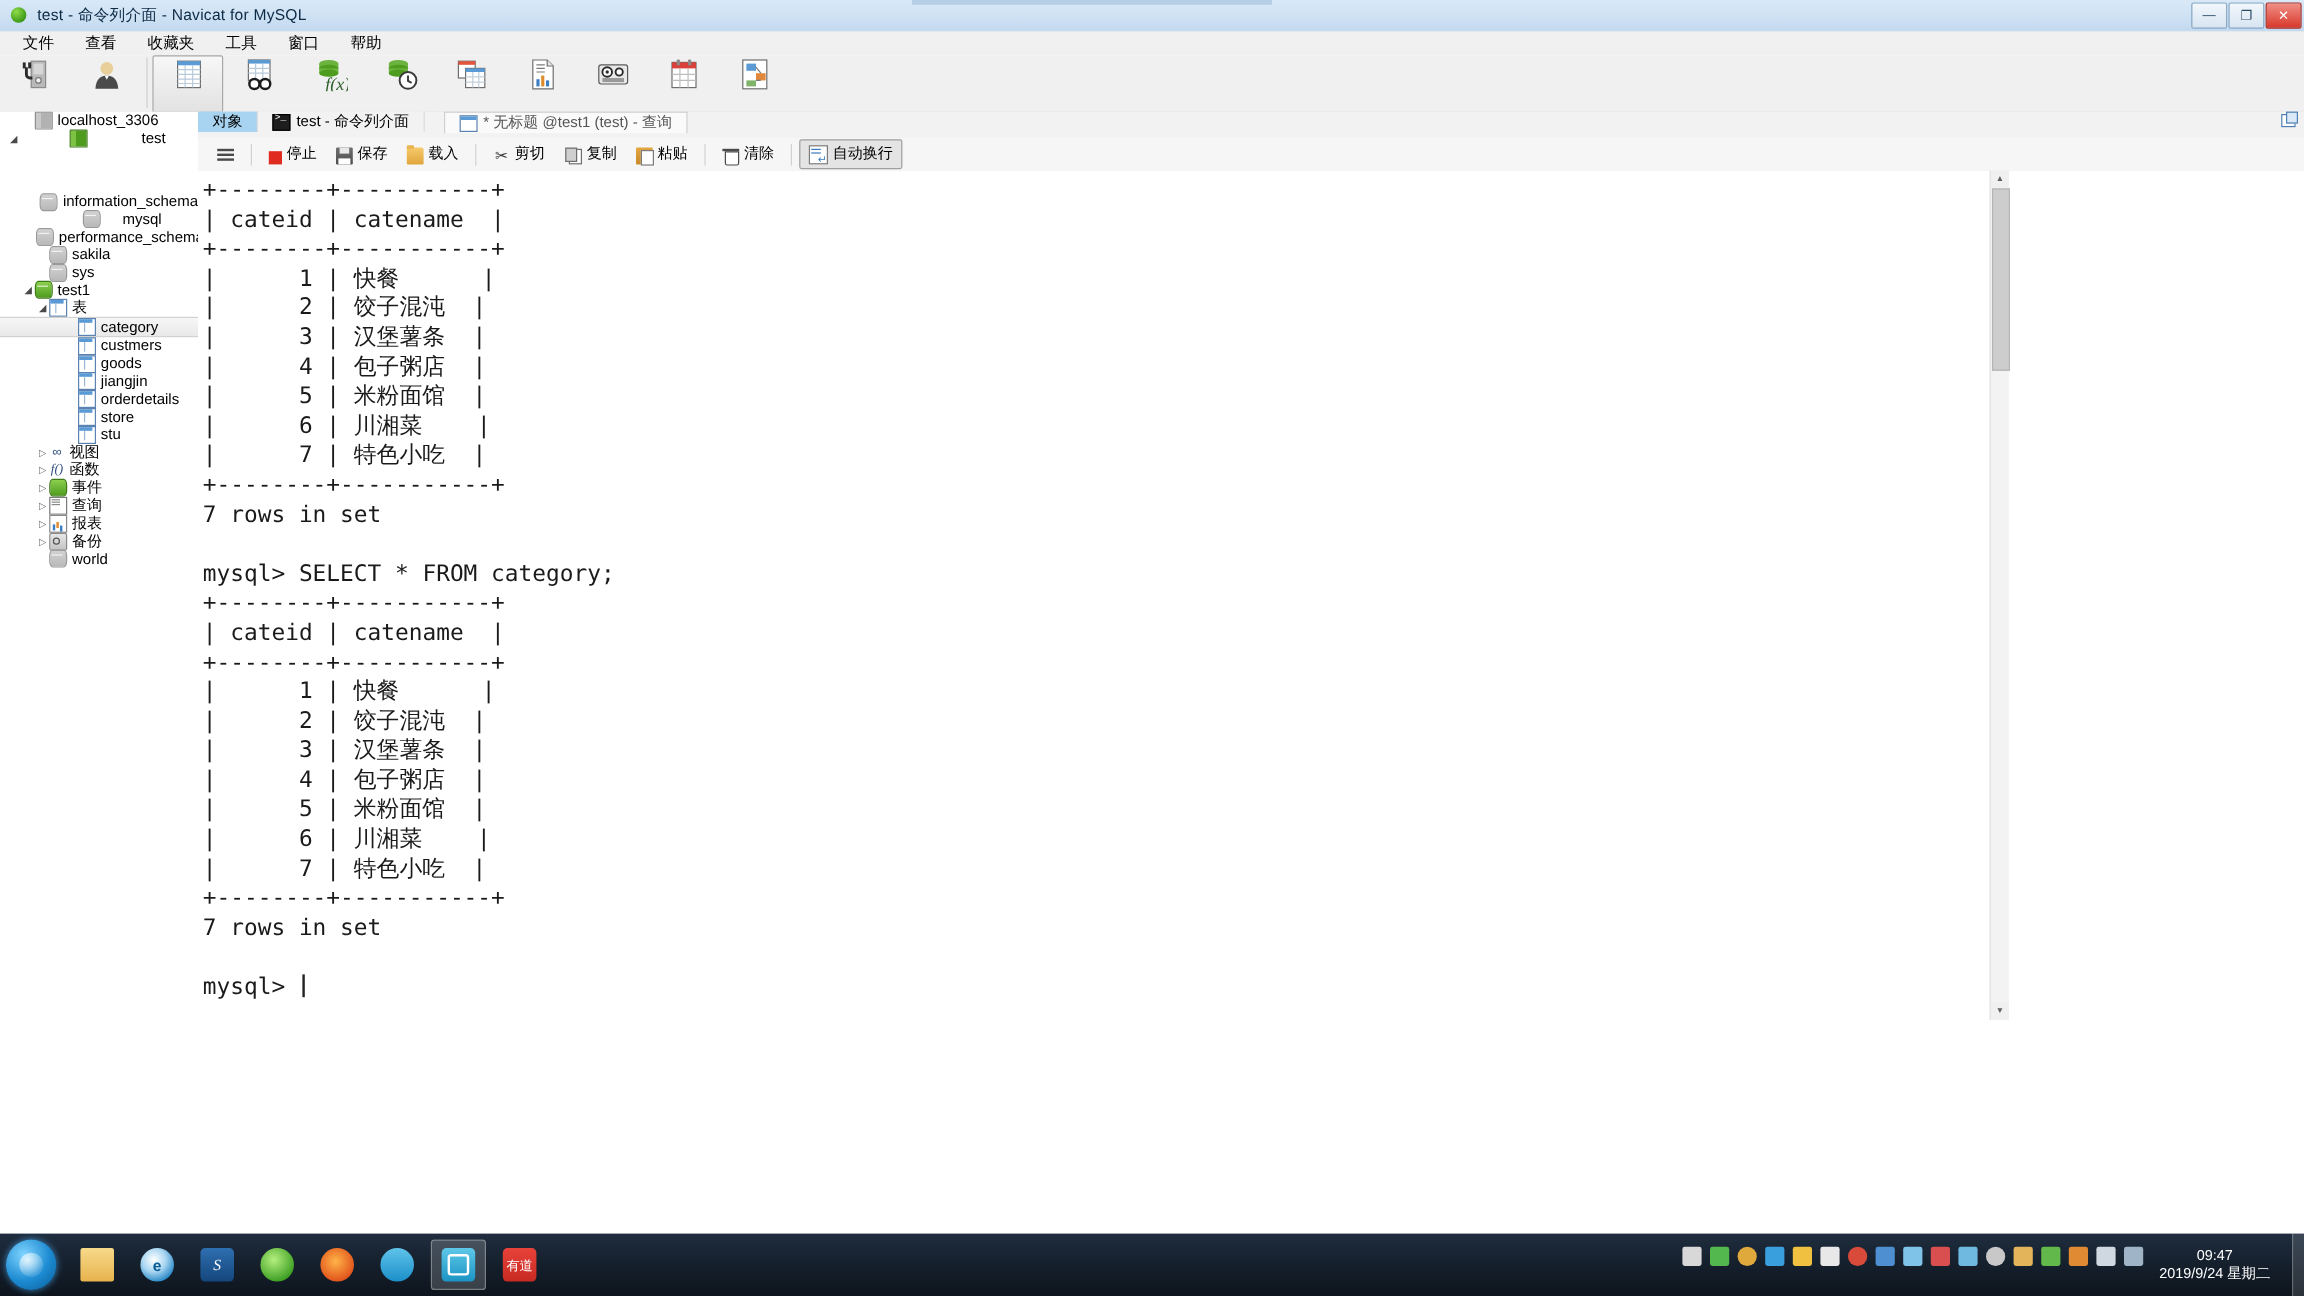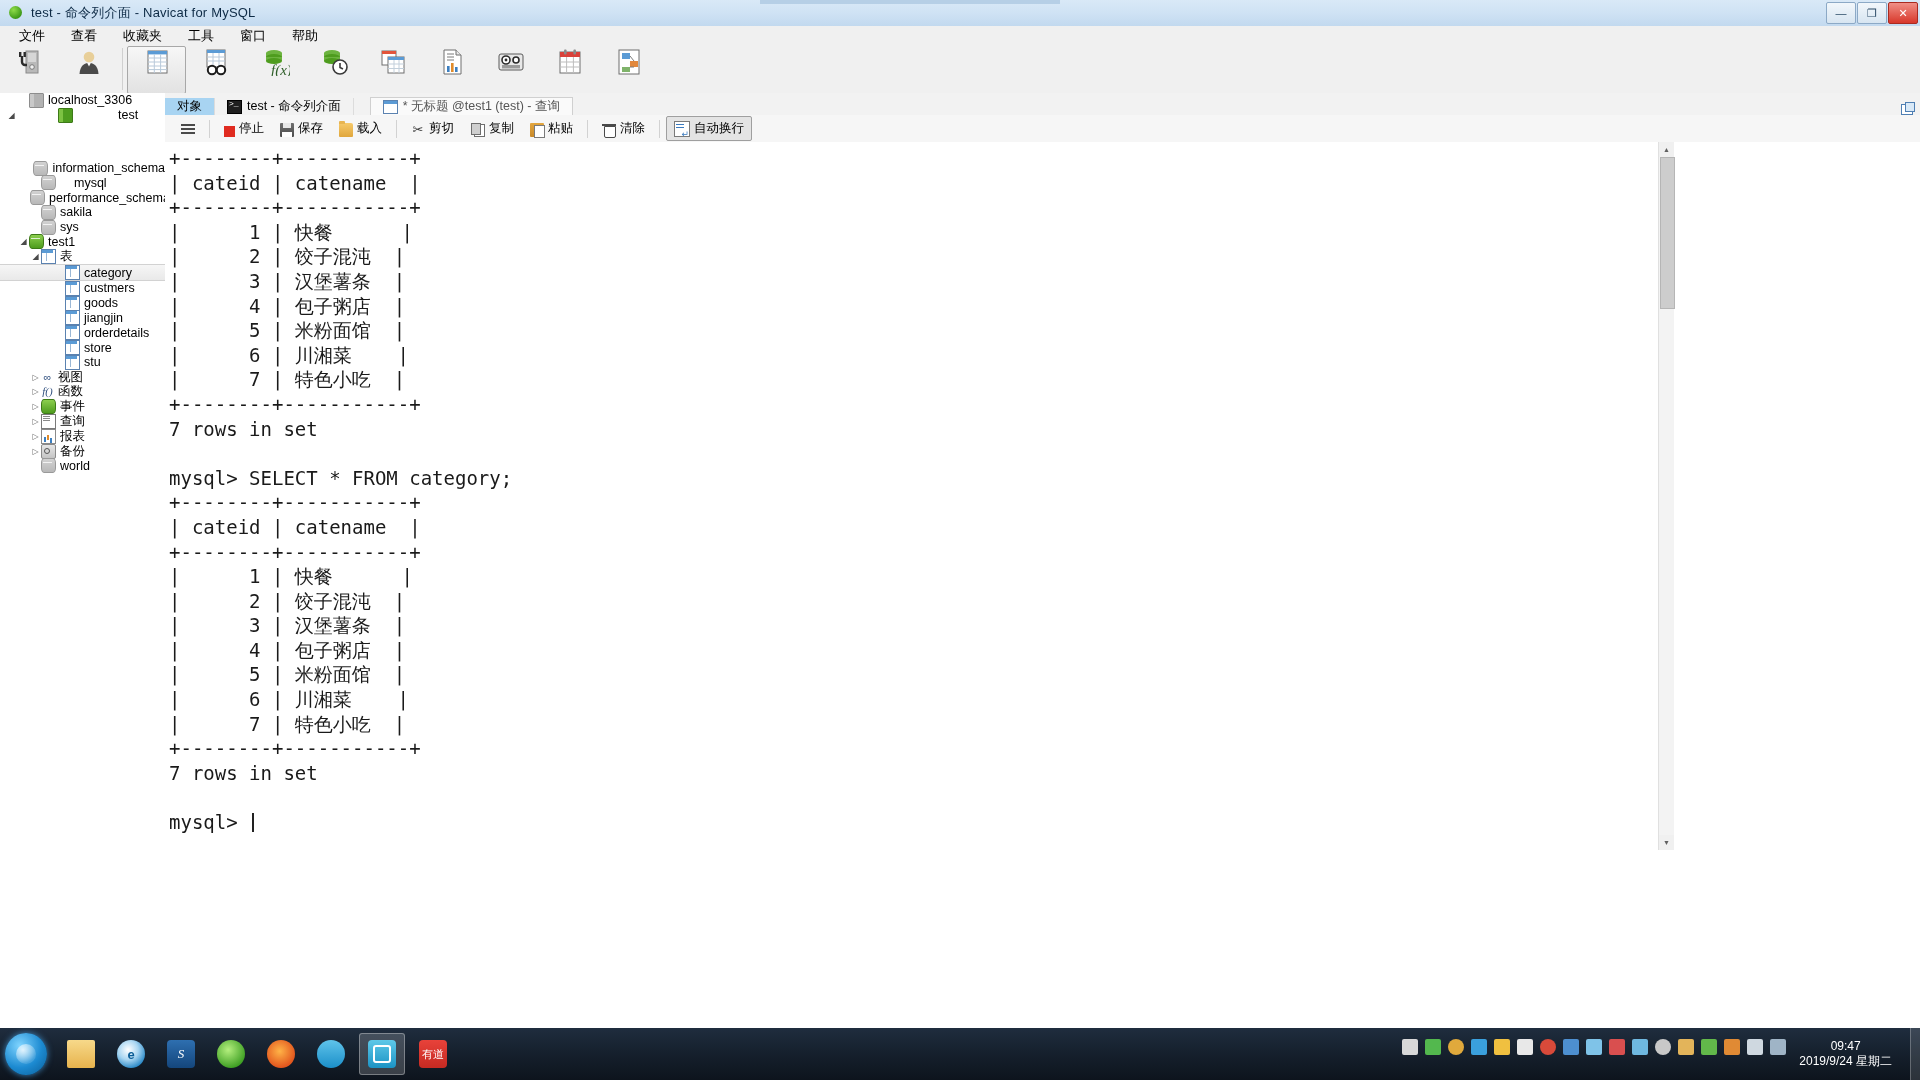--- a/index.html
+++ b/index.html
@@ -96,21 +96,21 @@
   .ico-qry{background:#fff;border:1px solid #7a7a7a;}
   .ico-qry::before{content:"";position:absolute;left:1px;top:1px;width:7px;height:1px;background:#8a8a8a;box-shadow:0 2px 0 #8a8a8a,0 4px 0 #8a8a8a;}
   .ico-rpt{background:#fff;border:1px solid #8a8a8a;}
   .ico-rpt::after{content:"";position:absolute;left:2px;bottom:1px;width:2px;height:5px;background:#3c7fc0;box-shadow:3px -2px 0 #e08b2a,6px 1px 0 #3c7fc0;}
   .ico-bkp{background:linear-gradient(to bottom,#e6e6e6,#c4c4c4);border:1px solid #8a8a8a;border-radius:2px;}
   .ico-bkp::after{content:"";position:absolute;left:2px;top:3px;width:4px;height:4px;border:1px solid #555;border-radius:50%;}
 
   
   .tabstrip{
     position:absolute;left:165px;top:93px;width:1755px;height:22px;
-    background:#f2f2f2;border-bottom:1px solid #cfcfcf;display:flex;align-items:flex-end;
+    background:#f2f2f2;border-bottom:1px solid #cfcfcf;display:flex;align-items:flex-start;
   }
   .tab{
     display:flex;align-items:center;padding:0 12px;font-size:12.5px;color:#000;
     cursor:default;border-right:1px solid #dcdcdc;gap:5px;
   }
   .tab.active{background:#a8d4f2;}
   .tab.plain{background:#f2f2f2;}
   .tab.doc{
     margin-left:16px;background:#fafafa;border:1px solid #d0d0d0;border-bottom:none;
     color:#555;
@@ -421,21 +421,21 @@
       <div class="tree-row" style="padding-left: 6px; gap: 41px;">
         <span class="tw open"></span>
         <span class="ti ico-server green"></span>
         <span class="lbl">test</span>
       </div>
       <div class="tree-row" style="padding-left: 30px; margin-top: 38px;">
         <span class="tw"></span>
         <span class="ti ico-db"></span>
         <span class="lbl">information_schema</span>
       </div>
-      <div class="tree-row" style="padding-left: 16px; gap: 14px;">
+      <div class="tree-row" style="padding-left: 44px; gap: 14px;">
         <span class="tw"></span>
         <span class="ti ico-db"></span>
         <span class="lbl">mysql</span>
       </div>
       <div class="tree-row" style="padding-left: 30px;">
         <span class="tw"></span>
         <span class="ti ico-db"></span>
         <span class="lbl">performance_schema</span>
       </div>
       <div class="tree-row" style="padding-left: 30px;">

